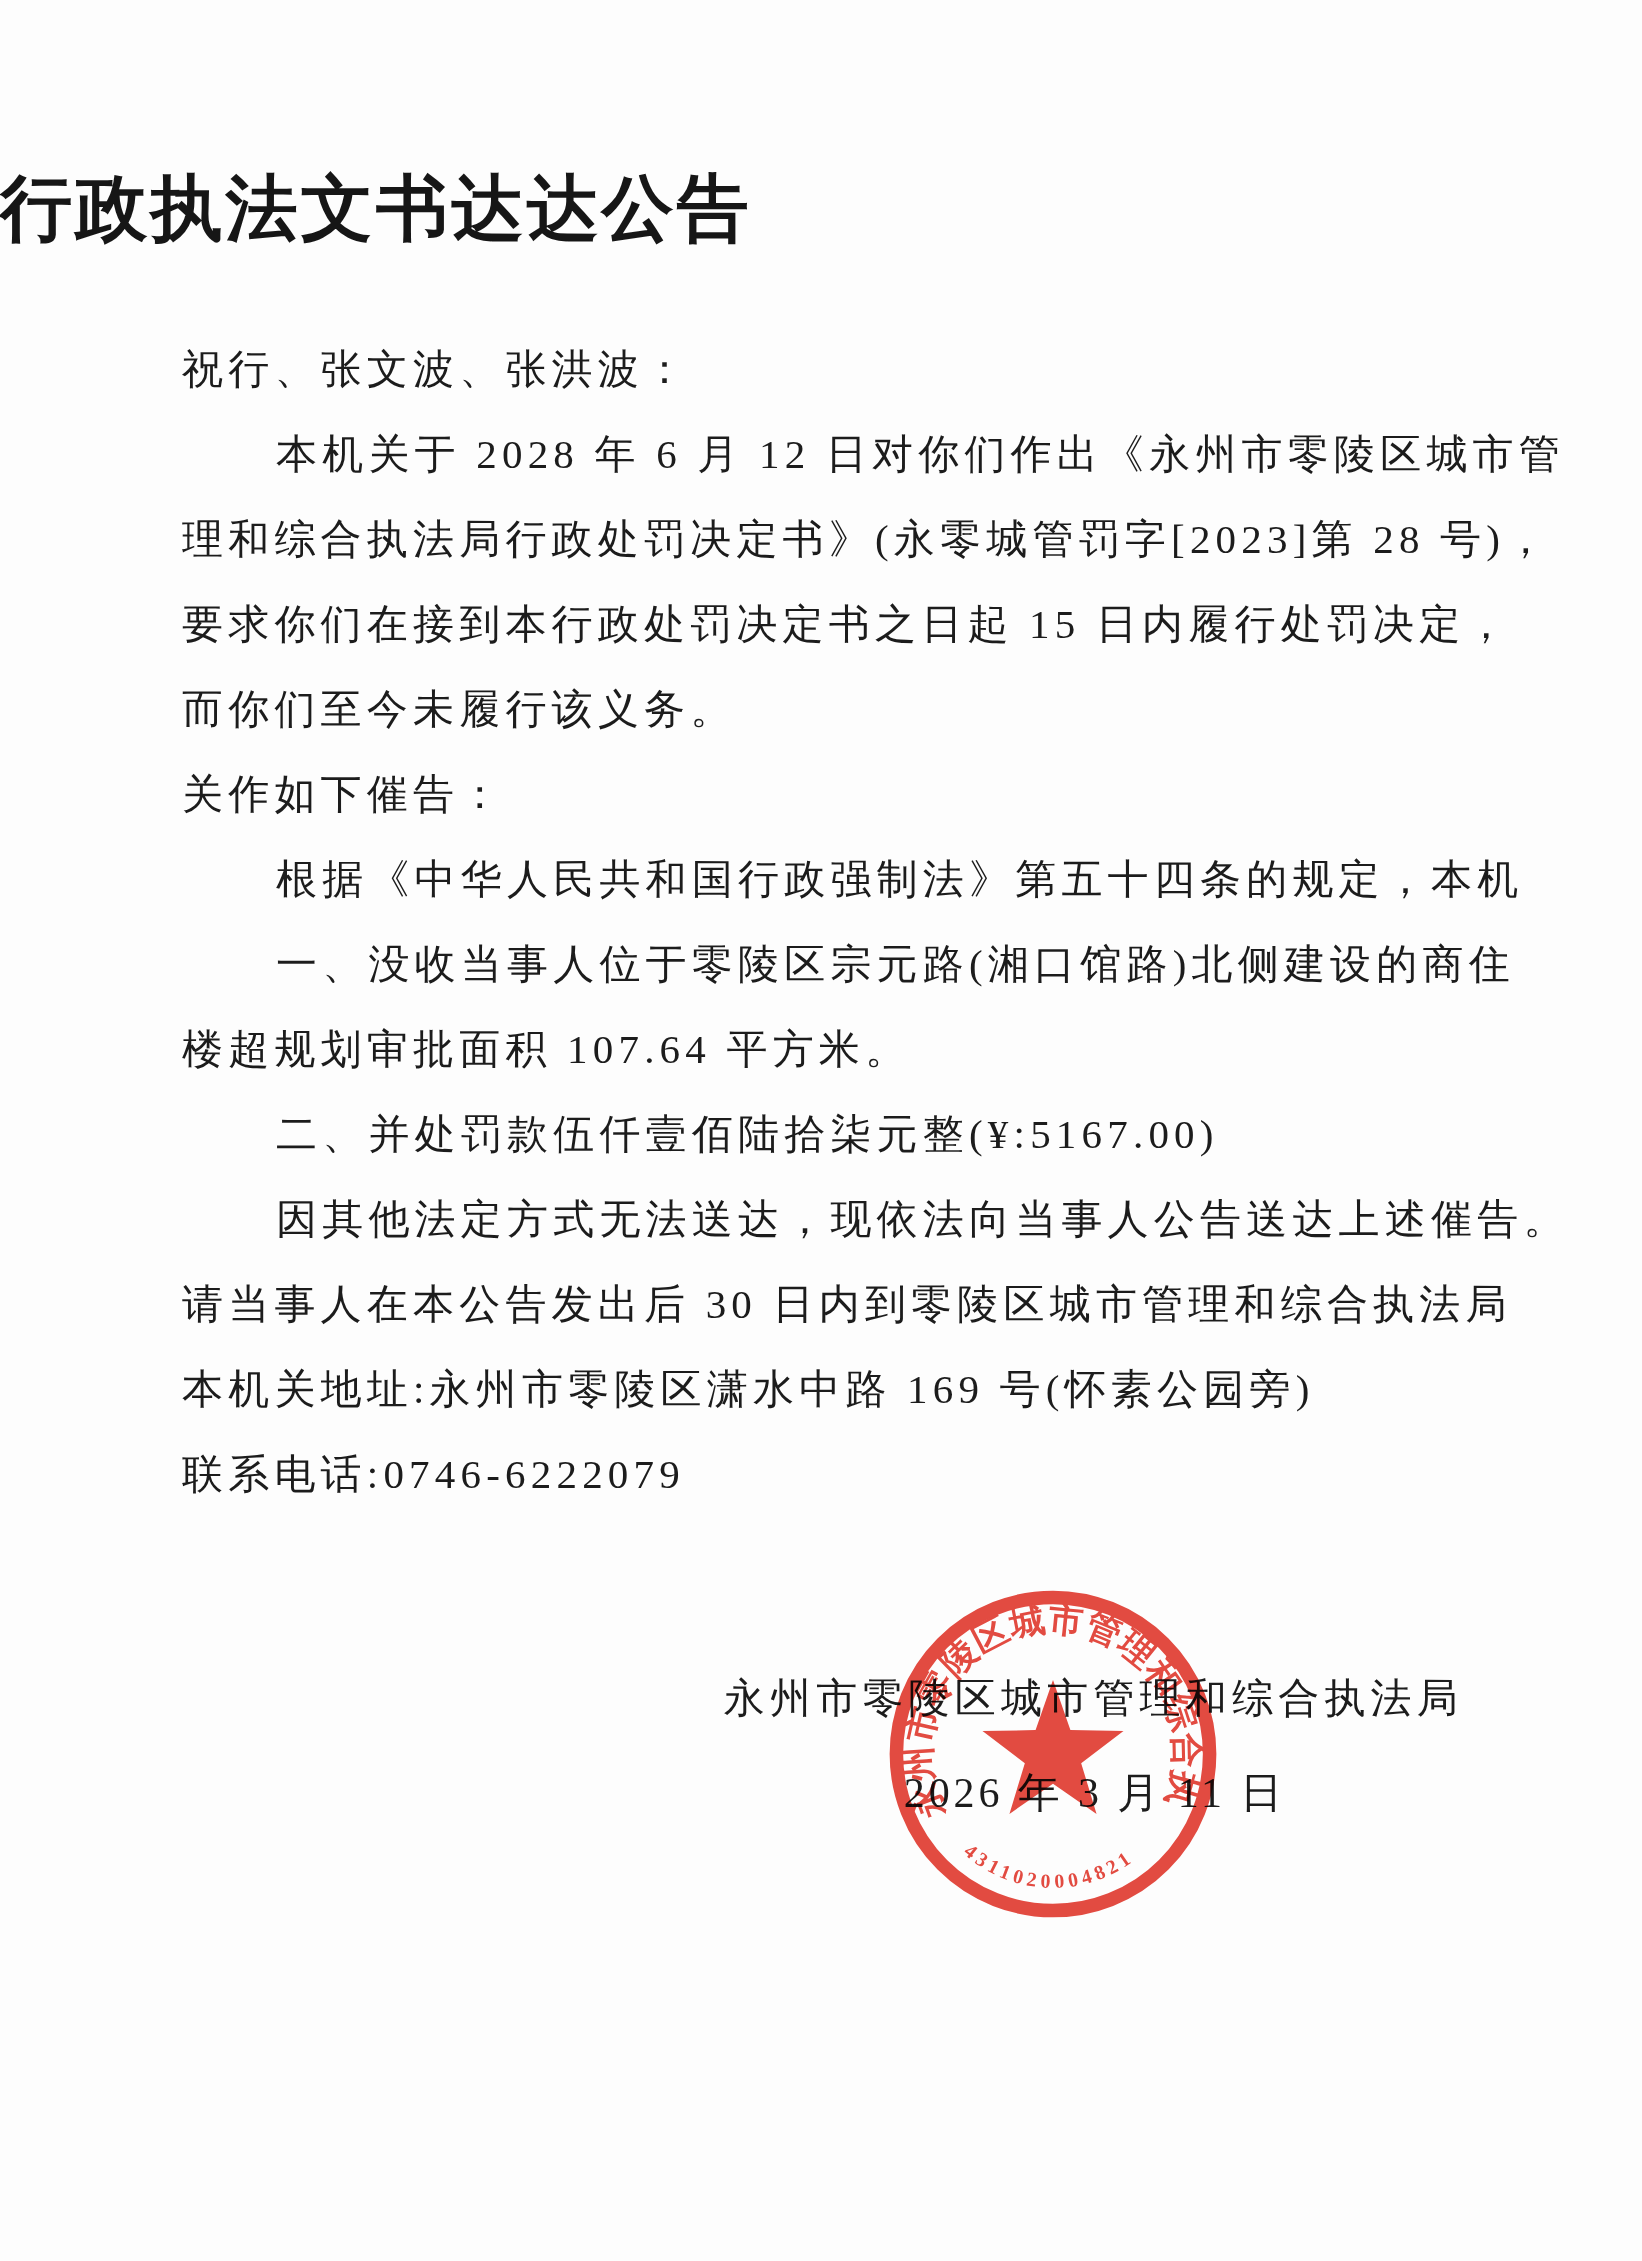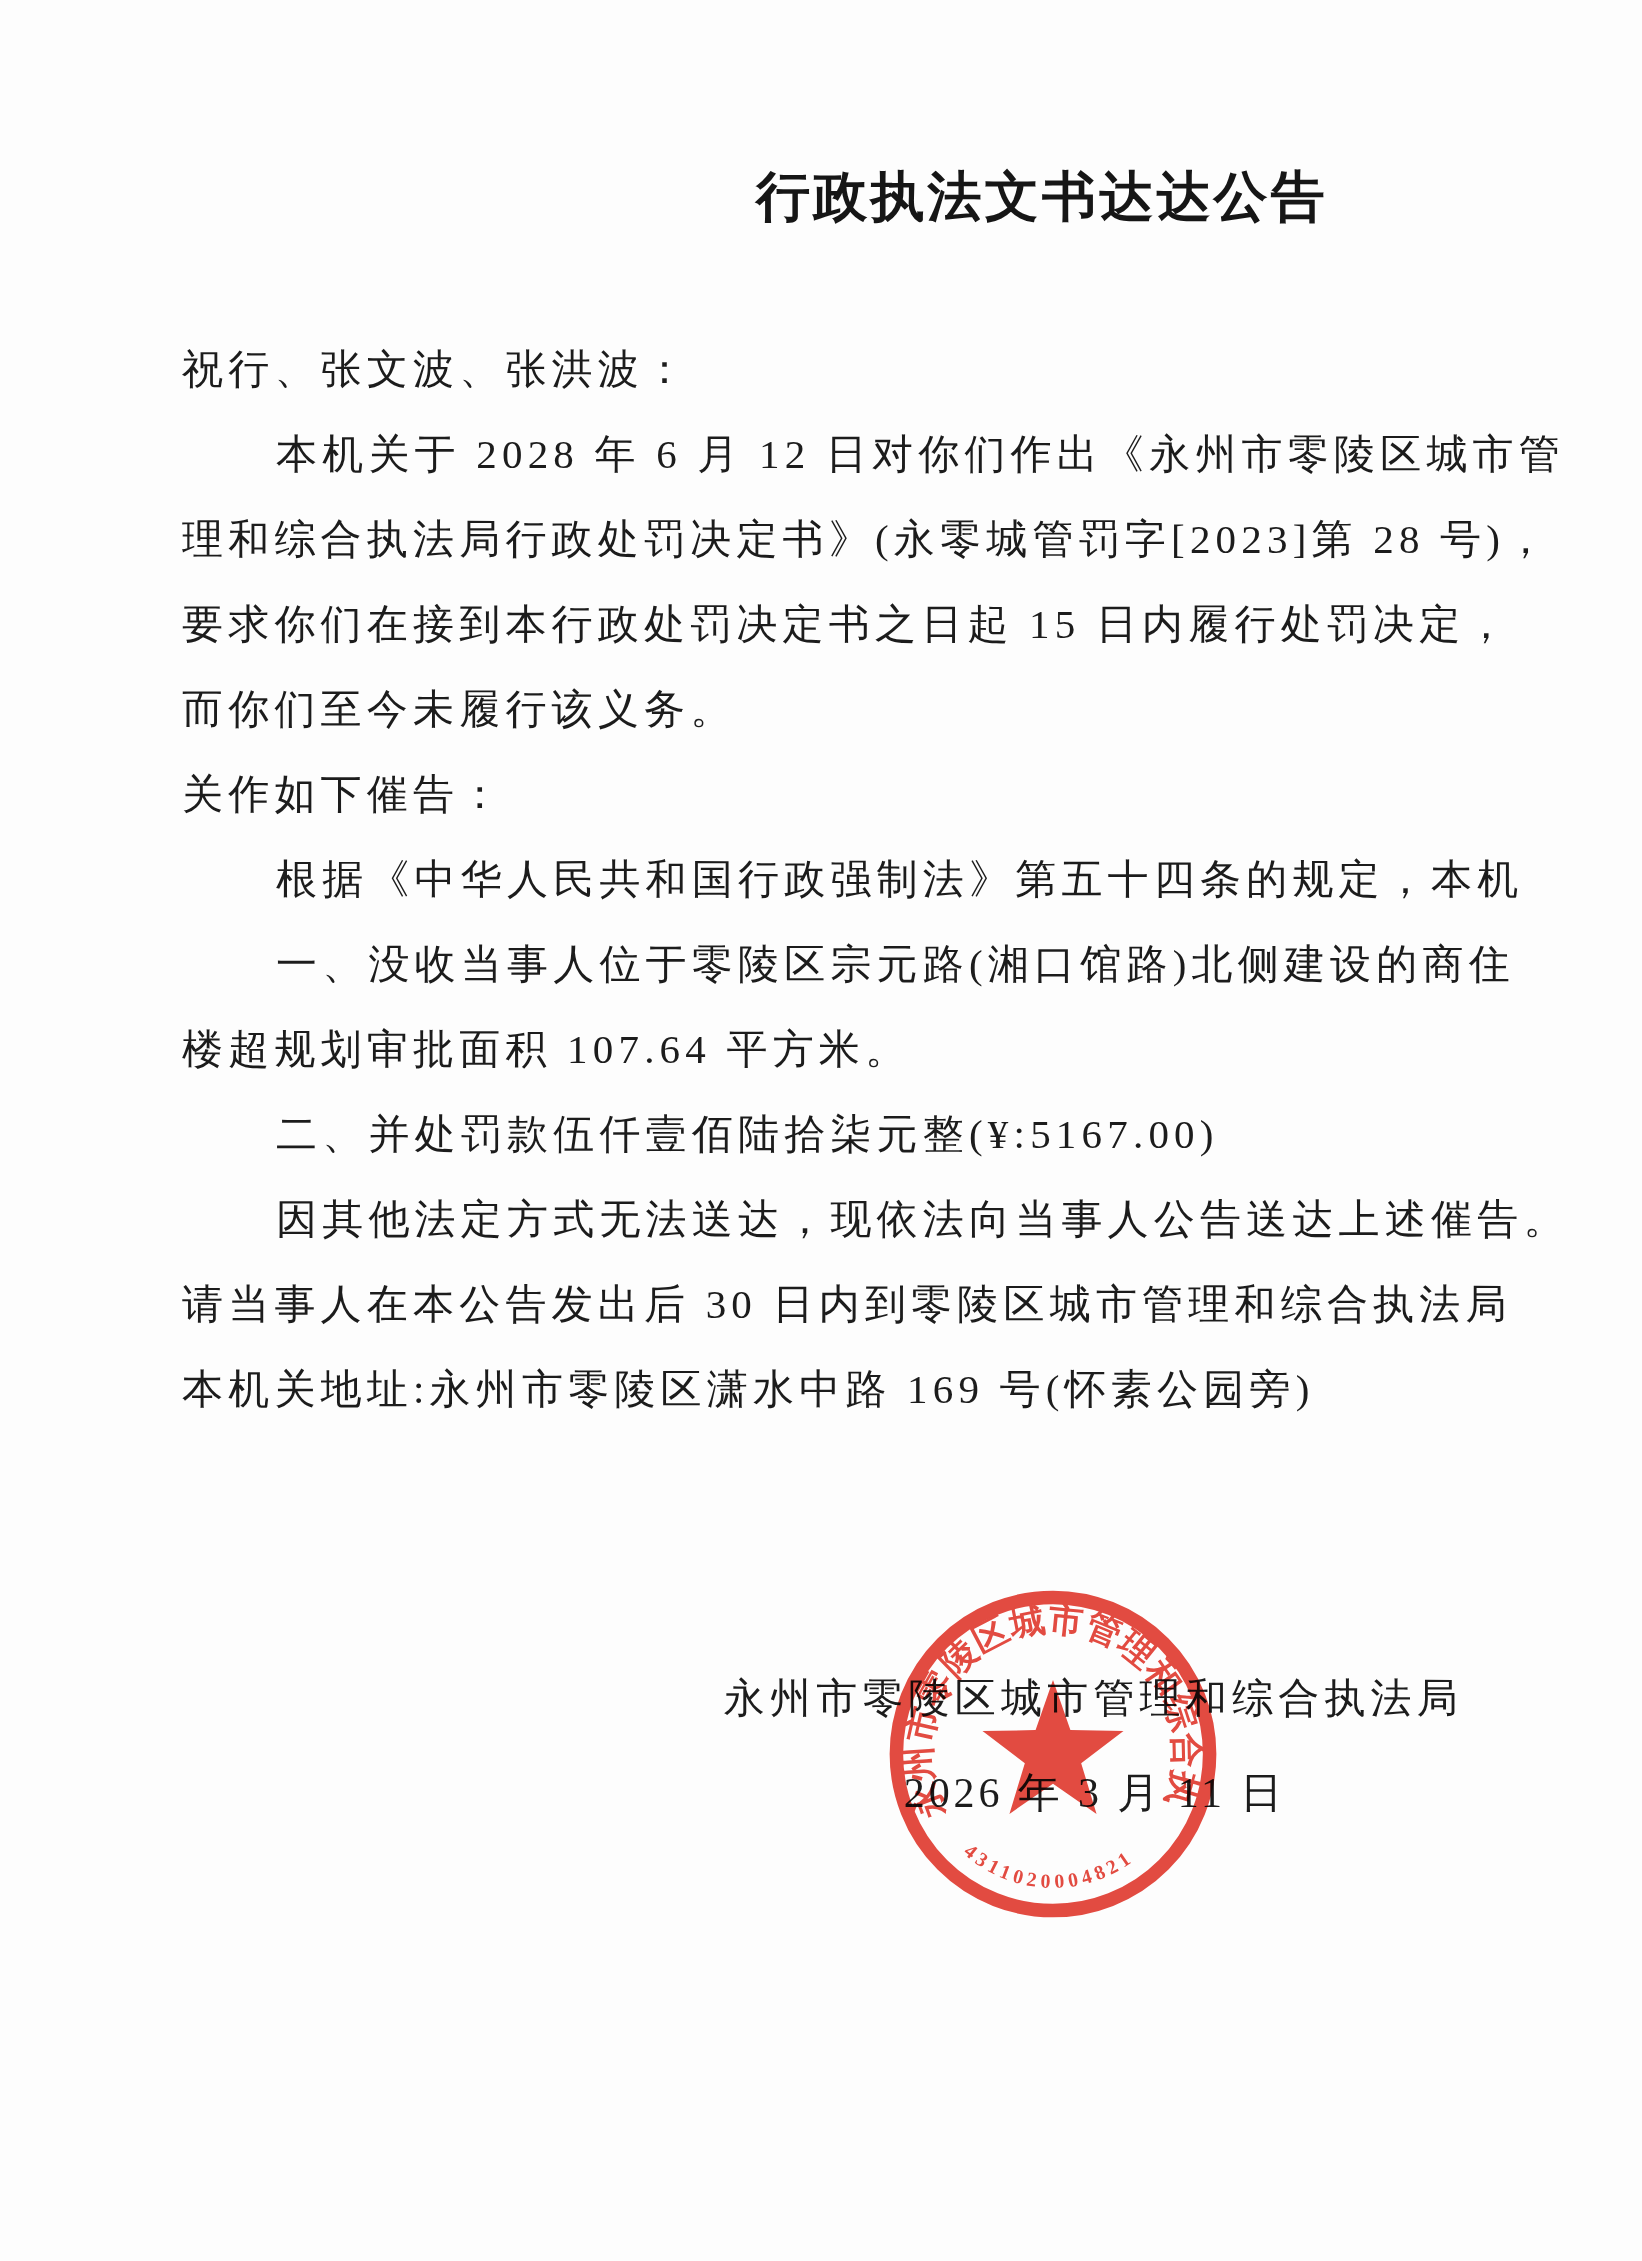--- a/index.html
+++ b/index.html
@@ -9,22 +9,22 @@
     height:2261px;
     background:#fdfdfd;
     font-family:"Liberation Serif", serif;
     color:#1c1c1c;
     overflow:hidden;
   }
   .doc-title{
     position:absolute;
     top:161px; left:0;
     width:1328px;
-    text-align:right;
-    font-size:54px;
+    text-align:left;
+    font-size:72px;
     font-weight:bold;
     letter-spacing:3.2px;
     color:#161616;
   }
   .body-text{
     position:absolute;
     left:182px;
     top:327px;
     width:1282px;
   }
@@ -84,20 +84,21 @@
     <div class="line">要求你们在接到本行政处罚决定书之日起 15 日内履行处罚决定，</div>
     <div class="line">而你们至今未履行该义务。</div>
     <div class="line">关作如下催告：</div>
     <div class="line indent">根据《中华人民共和国行政强制法》第五十四条的规定，本机</div>
     <div class="line indent">一、没收当事人位于零陵区宗元路(湘口馆路)北侧建设的商住</div>
     <div class="line">楼超规划审批面积 107.64 平方米。</div>
     <div class="line indent">二、并处罚款伍仟壹佰陆拾柒元整(¥:5167.00)</div>
     <div class="line indent">因其他法定方式无法送达，现依法向当事人公告送达上述催告。</div>
     <div class="line">请当事人在本公告发出后 30 日内到零陵区城市管理和综合执法局</div>
     <div class="line">本机关地址:永州市零陵区潇水中路 169 号(怀素公园旁)</div>
+    <div class="line">联系电话:0746-6222079</div>
   </div>
 
   <div class="sig-org">永州市零陵区城市管理和综合执法局</div>
   <div class="sig-date">2026 年 3 月 11 日</div>
 
   <svg class="seal" viewBox="-270 -270 540 540" xmlns="http://www.w3.org/2000/svg">
     <defs>
       <path id="arcTop" d="M -164.5 95 A 190 190 0 1 1 164.5 95" fill="none"></path>
       <path id="arcBottom" d="M -147 147 A 208 208 0 0 0 147 147" fill="none"></path>
     </defs>

